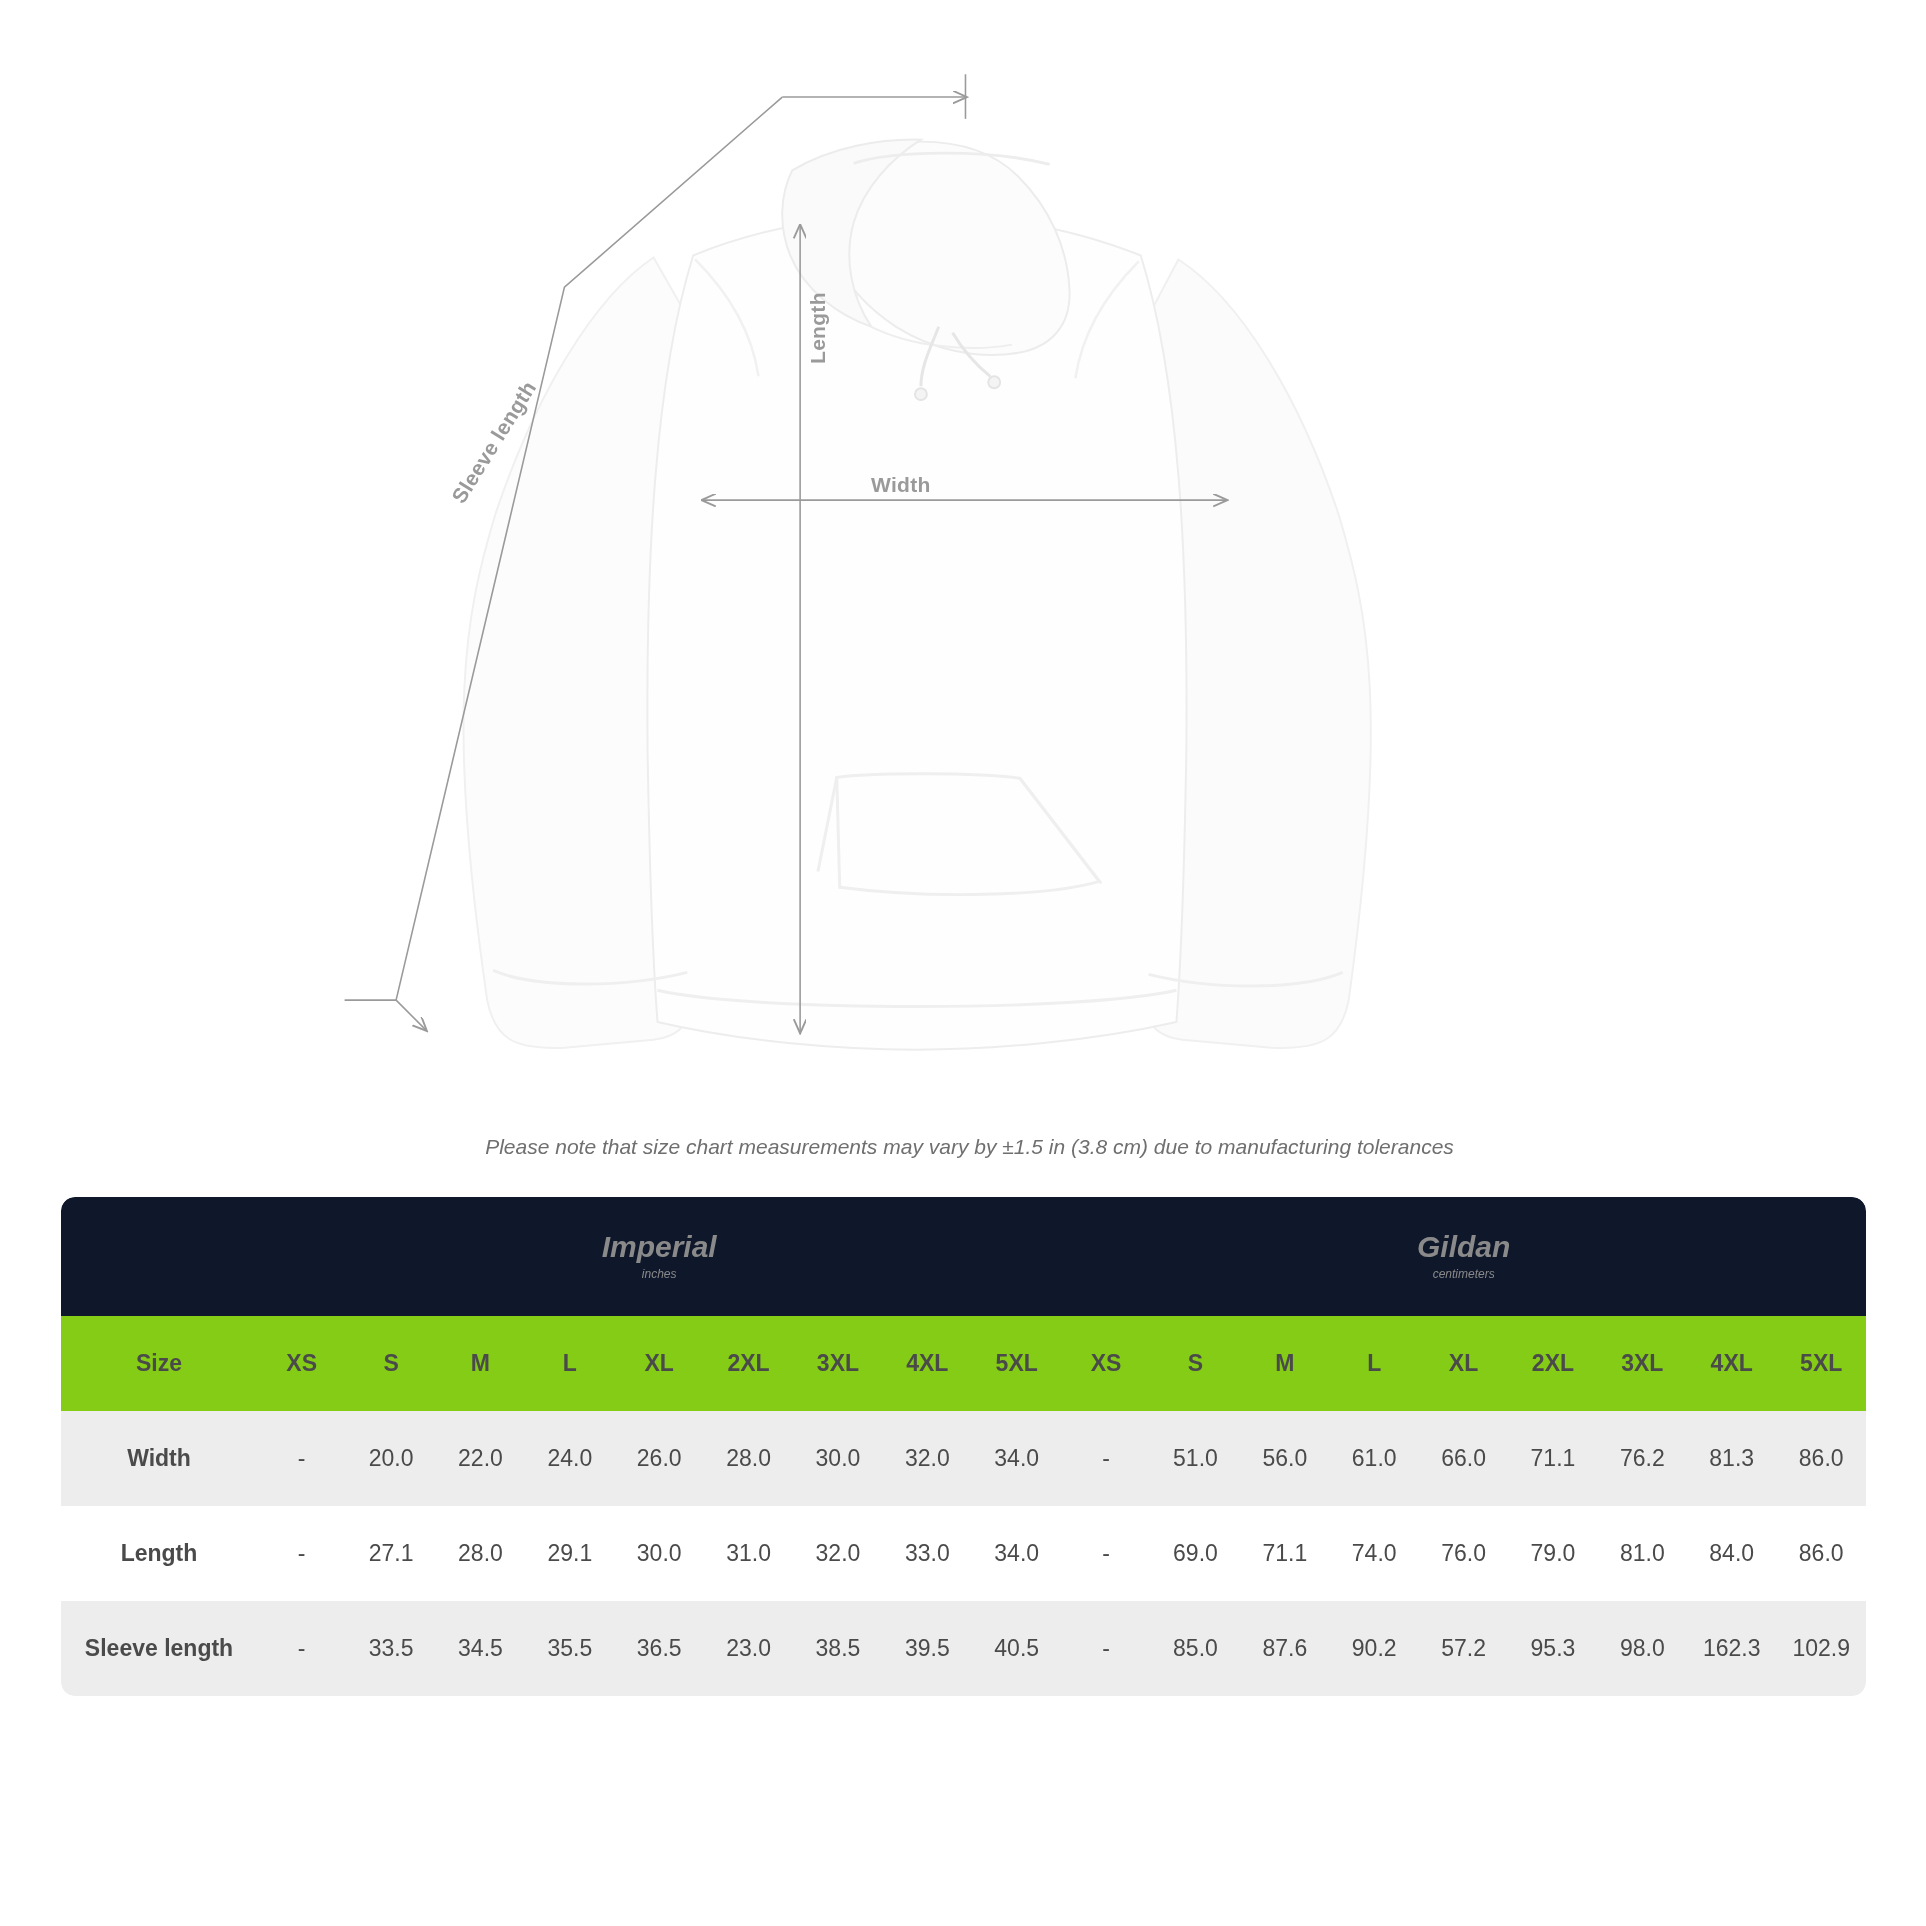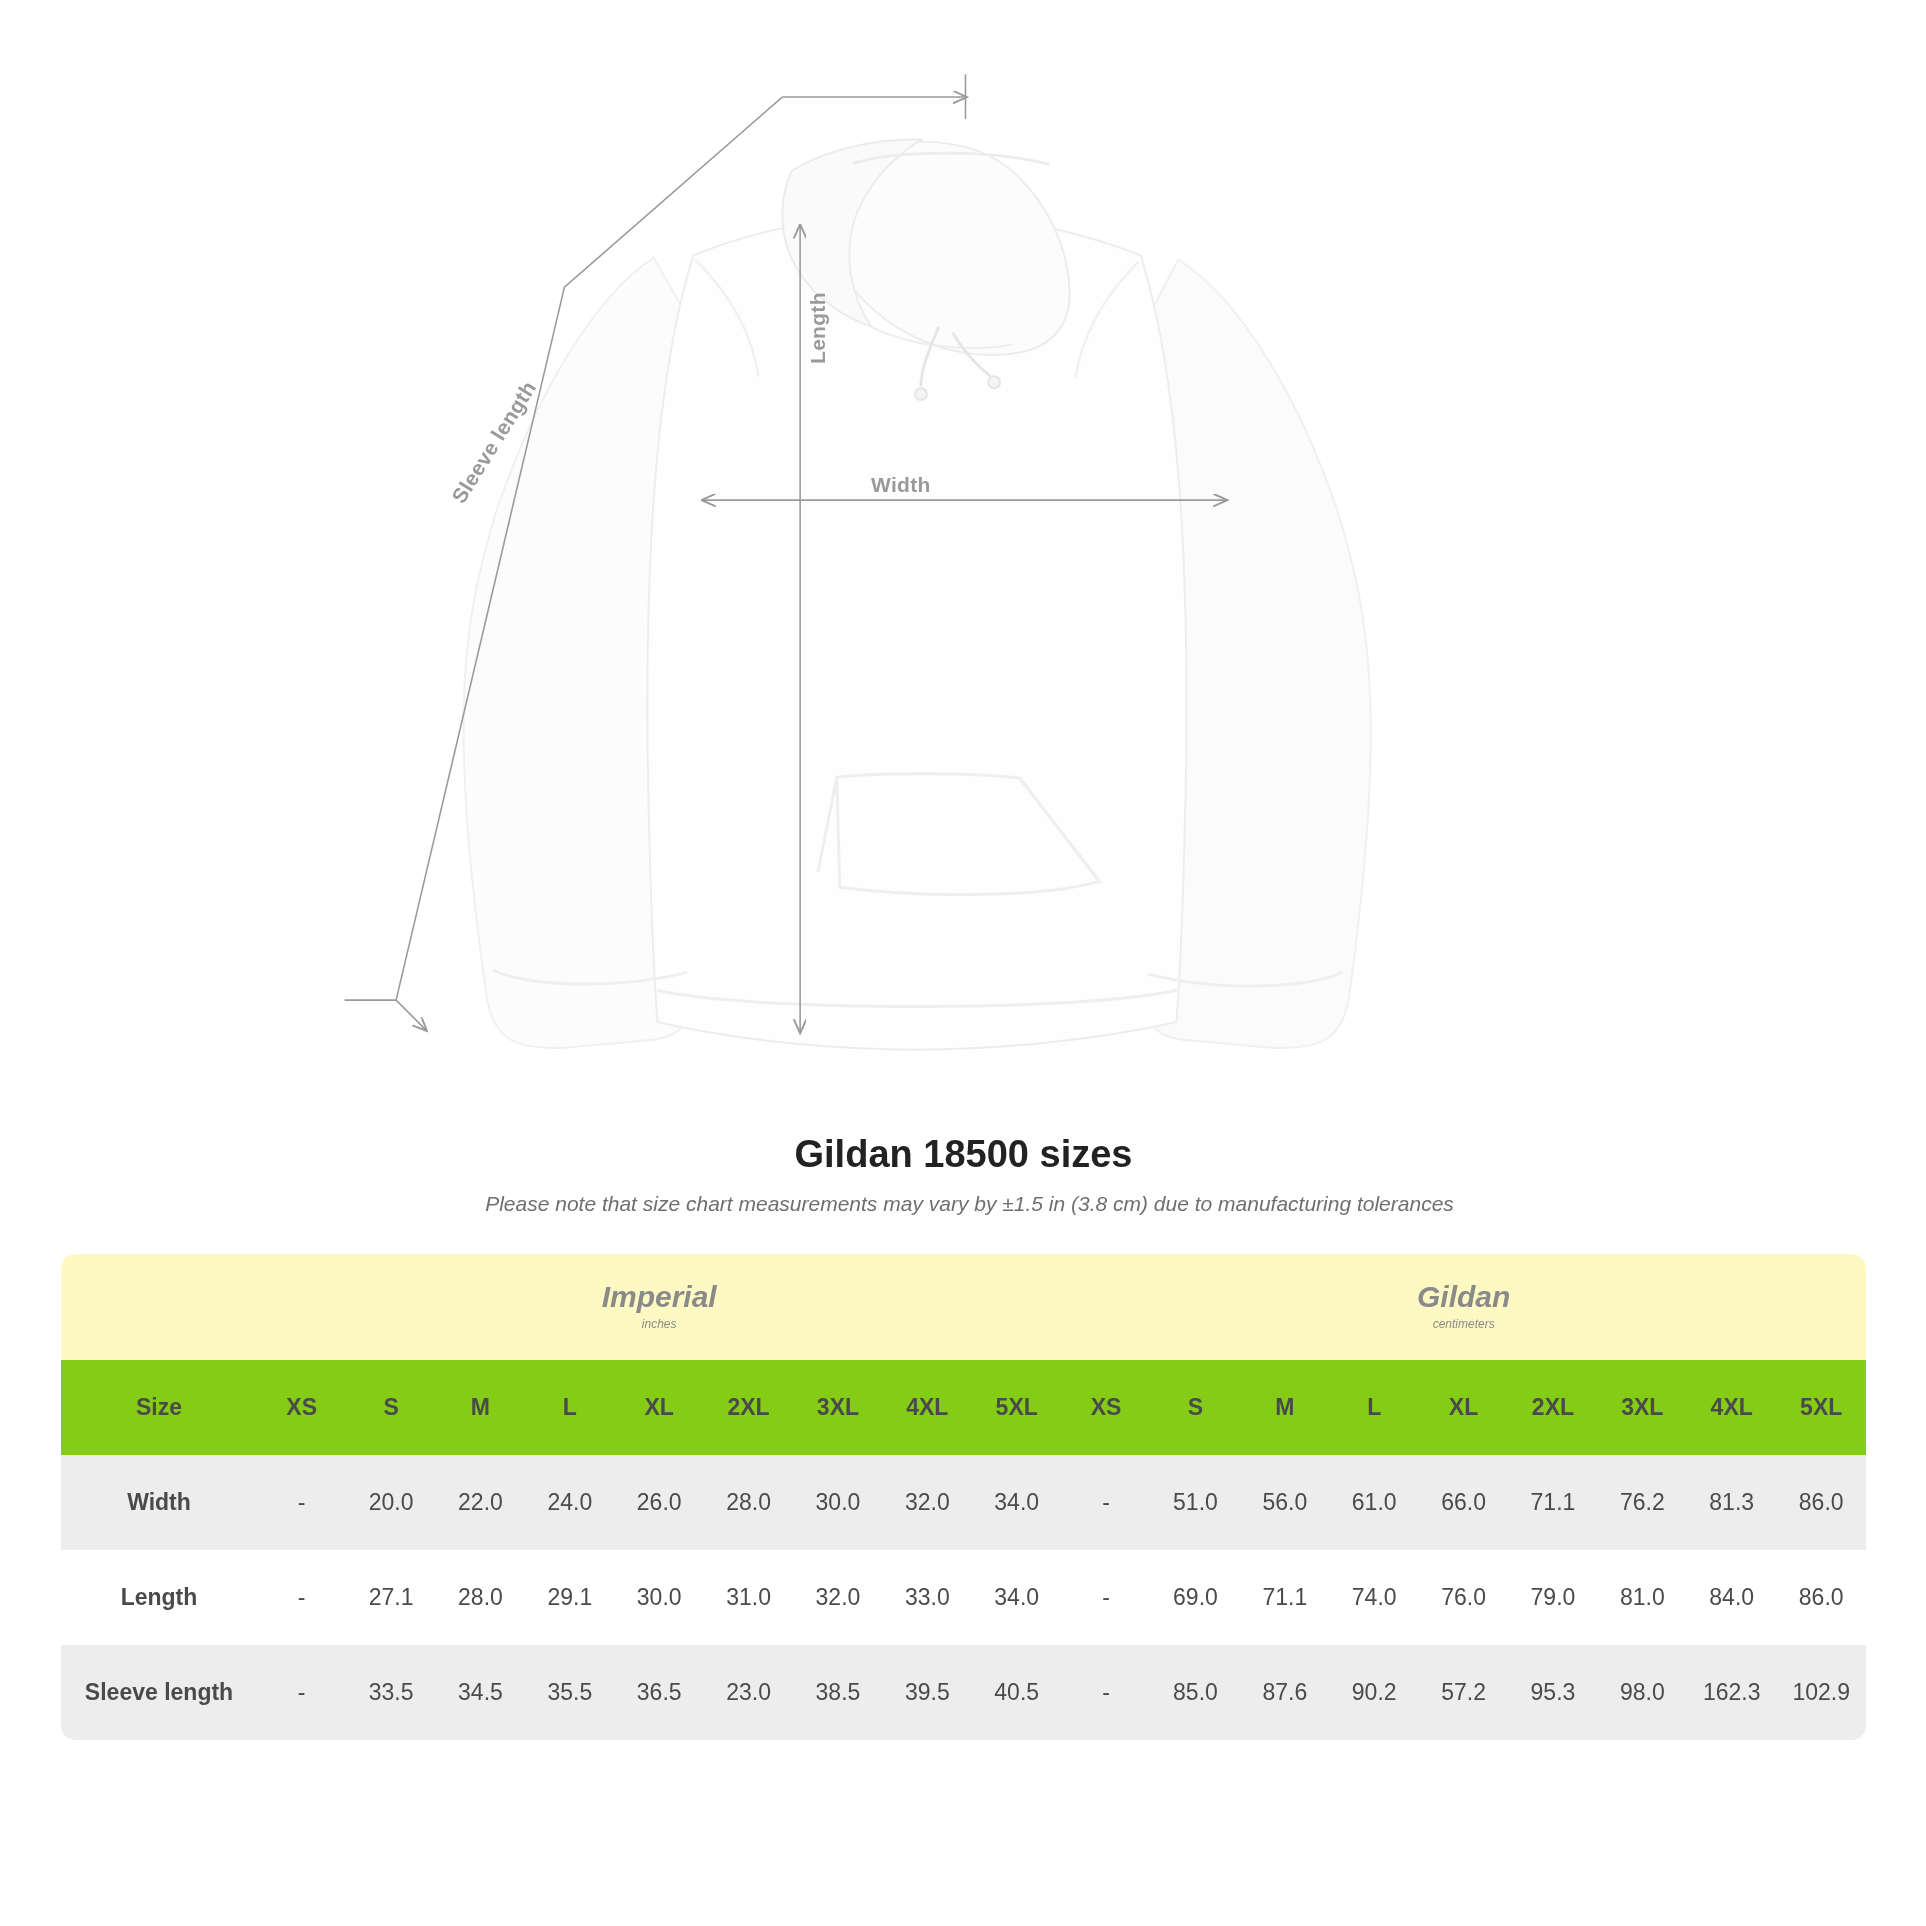--- a/index.html
+++ b/index.html
@@ -88,22 +88,22 @@
   }
   table.size-table td, table.size-table th {
     text-align: center;
     vertical-align: middle;
     font-size: 23px;
     color: #4a4a4a;
     padding: 0;
     border: none;
   }
   .unit-row td {
-    background: #fef9c3;
-    height: 106px;
+    background: #0f172a;
+    height: 119px;
   }
   .unit-name {
     font-size: 30px;
     font-style: italic;
     font-weight: bold;
     color: #8a8a8a;
     line-height: 1.2;
   }
   .unit-sub {
     font-size: 12px;
@@ -213,21 +213,20 @@
         <line x1="710" y1="505" x2="1238" y2="505" marker-start="url(#arrowStart)" marker-end="url(#arrowEnd)"></line>
       </g>
     </svg>
 
     <div class="dim-label length">Length</div>
     <div class="dim-label width">Width</div>
     <div class="dim-label sleeve">Sleeve length</div>
   </div>
 
   <div class="title-block">
-    <h1 class="chart-title">Gildan 18500 sizes</h1>
     <p class="chart-note">Please note that size chart measurements may vary by ±1.5 in (3.8 cm) due to manufacturing tolerances</p>
   </div>
 
   <div class="table-wrap">
     <table class="size-table">
       <colgroup>
         <col class="col-size">
         <col span="9">
         <col span="9">
       </colgroup>

